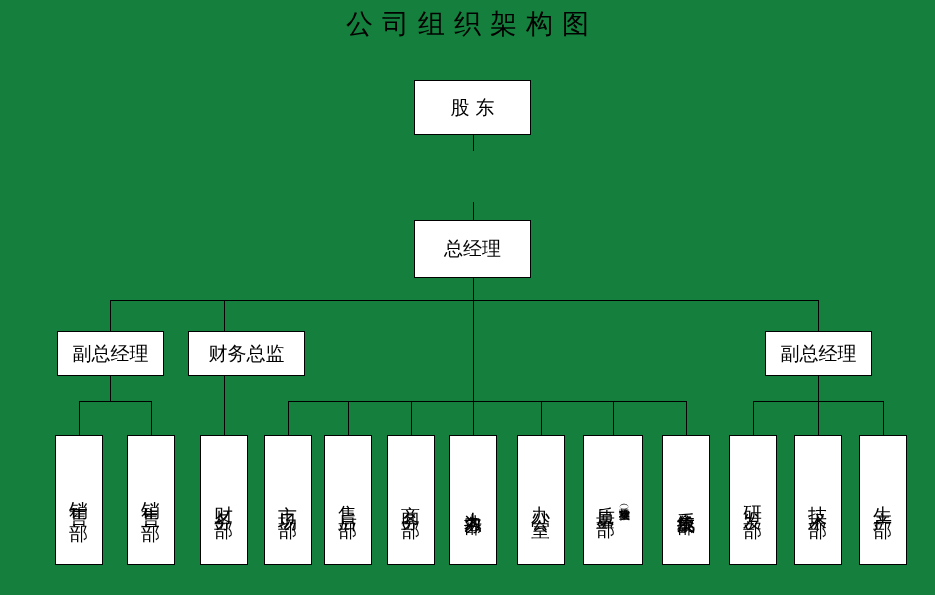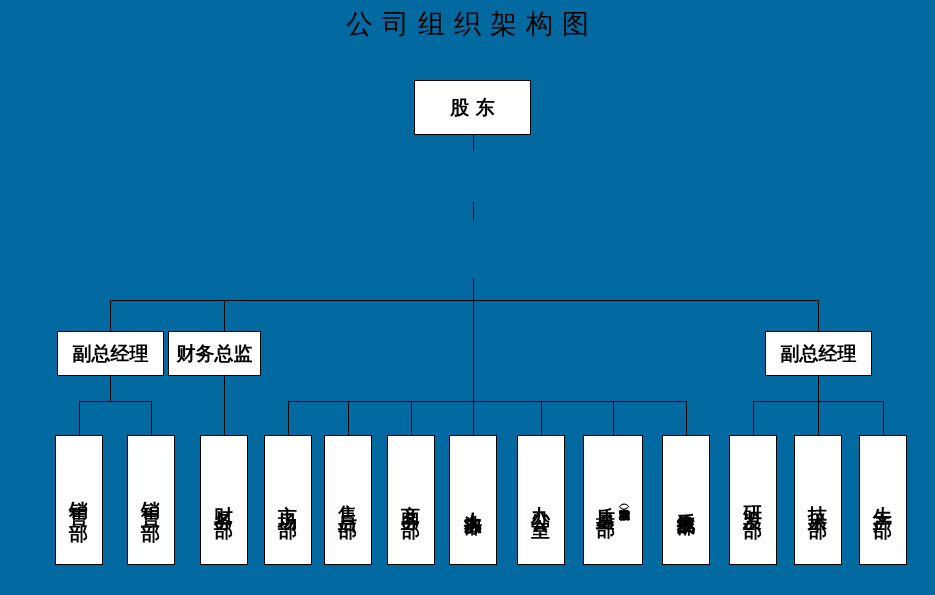--- a/index.html
+++ b/index.html
@@ -8,21 +8,21 @@
     background: #ffffff;
   }
   body {
     font-family: "DejaVu Sans", "Liberation Sans", sans-serif;
     color: #000000;
   }
   #canvas {
     position: relative;
     width: 935px;
     height: 595px;
-    background: #0369a1;
+    background: #15803d;
     overflow: hidden;
   }
   
   .chart-title {
     position: absolute;
     left: 0;
     top: 6px;
     width: 935px;
     text-align: center;
     font-size: 27px;
@@ -37,21 +37,20 @@
   .node {
     position: absolute;
     box-sizing: border-box;
     border: 1.4px solid #000000;
     background: #ffffff;
     display: flex;
     align-items: center;
     justify-content: center;
     color: #000000;
     line-height: 1.15;
-    font-weight: bold;
   }
   .node.horiz {
     font-size: 19px;
     white-space: nowrap;
   }
   .node.horiz .label { display: block; }
   
   .node.vert {
     flex-direction: row-reverse;
     justify-content: center;
@@ -103,35 +102,38 @@
 
   <div class="chart-title">公司组织架构图</div>
 
   <div class="node horiz" style="left:414px; top:80px; width:117px; height:55px;">
     <span class="label">股 东</span>
   </div>
   <div class="vline" style="left:473px; top:135px; height:16px;"></div>
 
   <div class="vline" style="left:473px; top:202px; height:18px;"></div>
 
+  <div class="node horiz" style="left:414px; top:220px; width:117px; height:58px;">
+    <span class="label">总经理</span>
+  </div>
 
   <div class="vline" style="left:473px; top:278px; height:23px;"></div>
 
   <div class="hline" style="left:110px; top:300px; width:709px;"></div>
 
   <div class="vline" style="left:110px; top:300px; height:31px;"></div>
   <div class="vline" style="left:224px; top:300px; height:31px;"></div>
   <div class="vline" style="left:818px; top:300px; height:31px;"></div>
 
   <div class="vline" style="left:473px; top:300px; height:102px;"></div>
 
   <div class="node horiz" style="left:57px; top:331px; width:107px; height:45px;">
     <span class="label">副总经理</span>
   </div>
-  <div class="node horiz" style="left:168px; top:331px; width:93px; height:45px;">
+  <div class="node horiz" style="left:188px; top:331px; width:117px; height:45px;">
     <span class="label">财务总监</span>
   </div>
   <div class="node horiz" style="left:765px; top:331px; width:107px; height:45px;">
     <span class="label">副总经理</span>
   </div>
 
   <div class="vline" style="left:110px; top:376px; height:26px;"></div>
   <div class="hline" style="left:79px; top:401px; width:72px;"></div>
   <div class="vline" style="left:79px; top:401px; height:34px;"></div>
   <div class="vline" style="left:151px; top:401px; height:34px;"></div>

